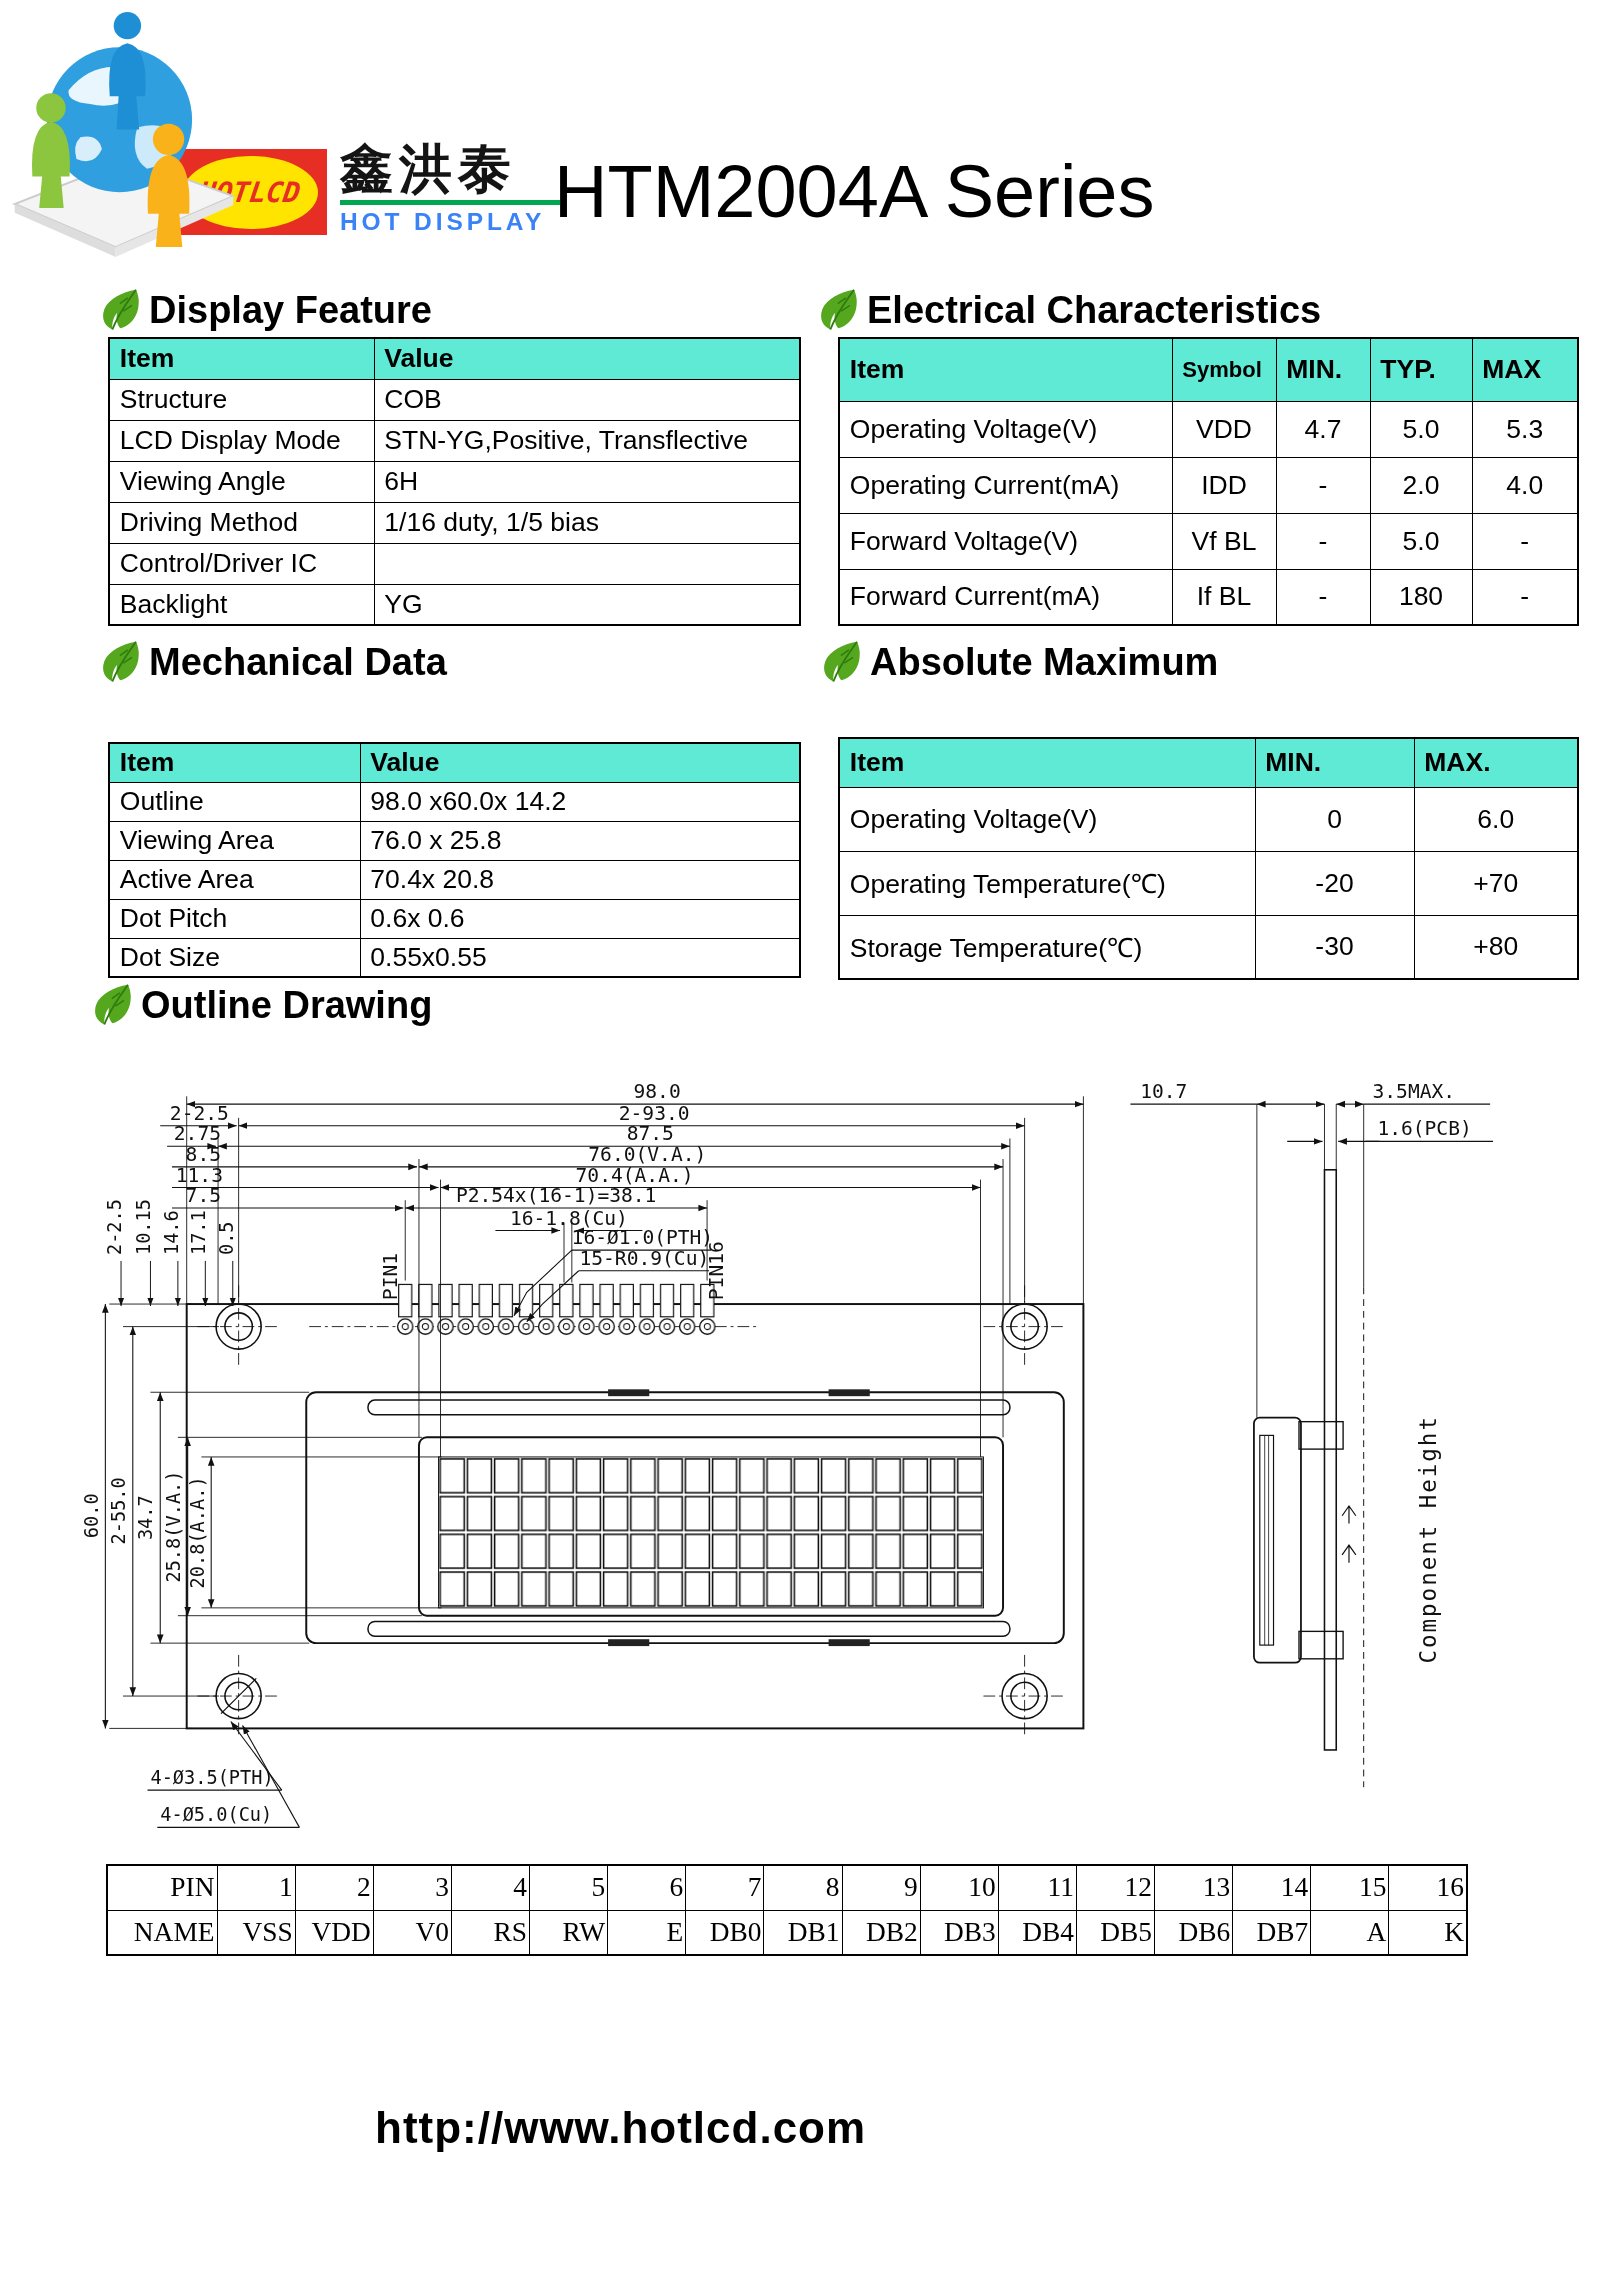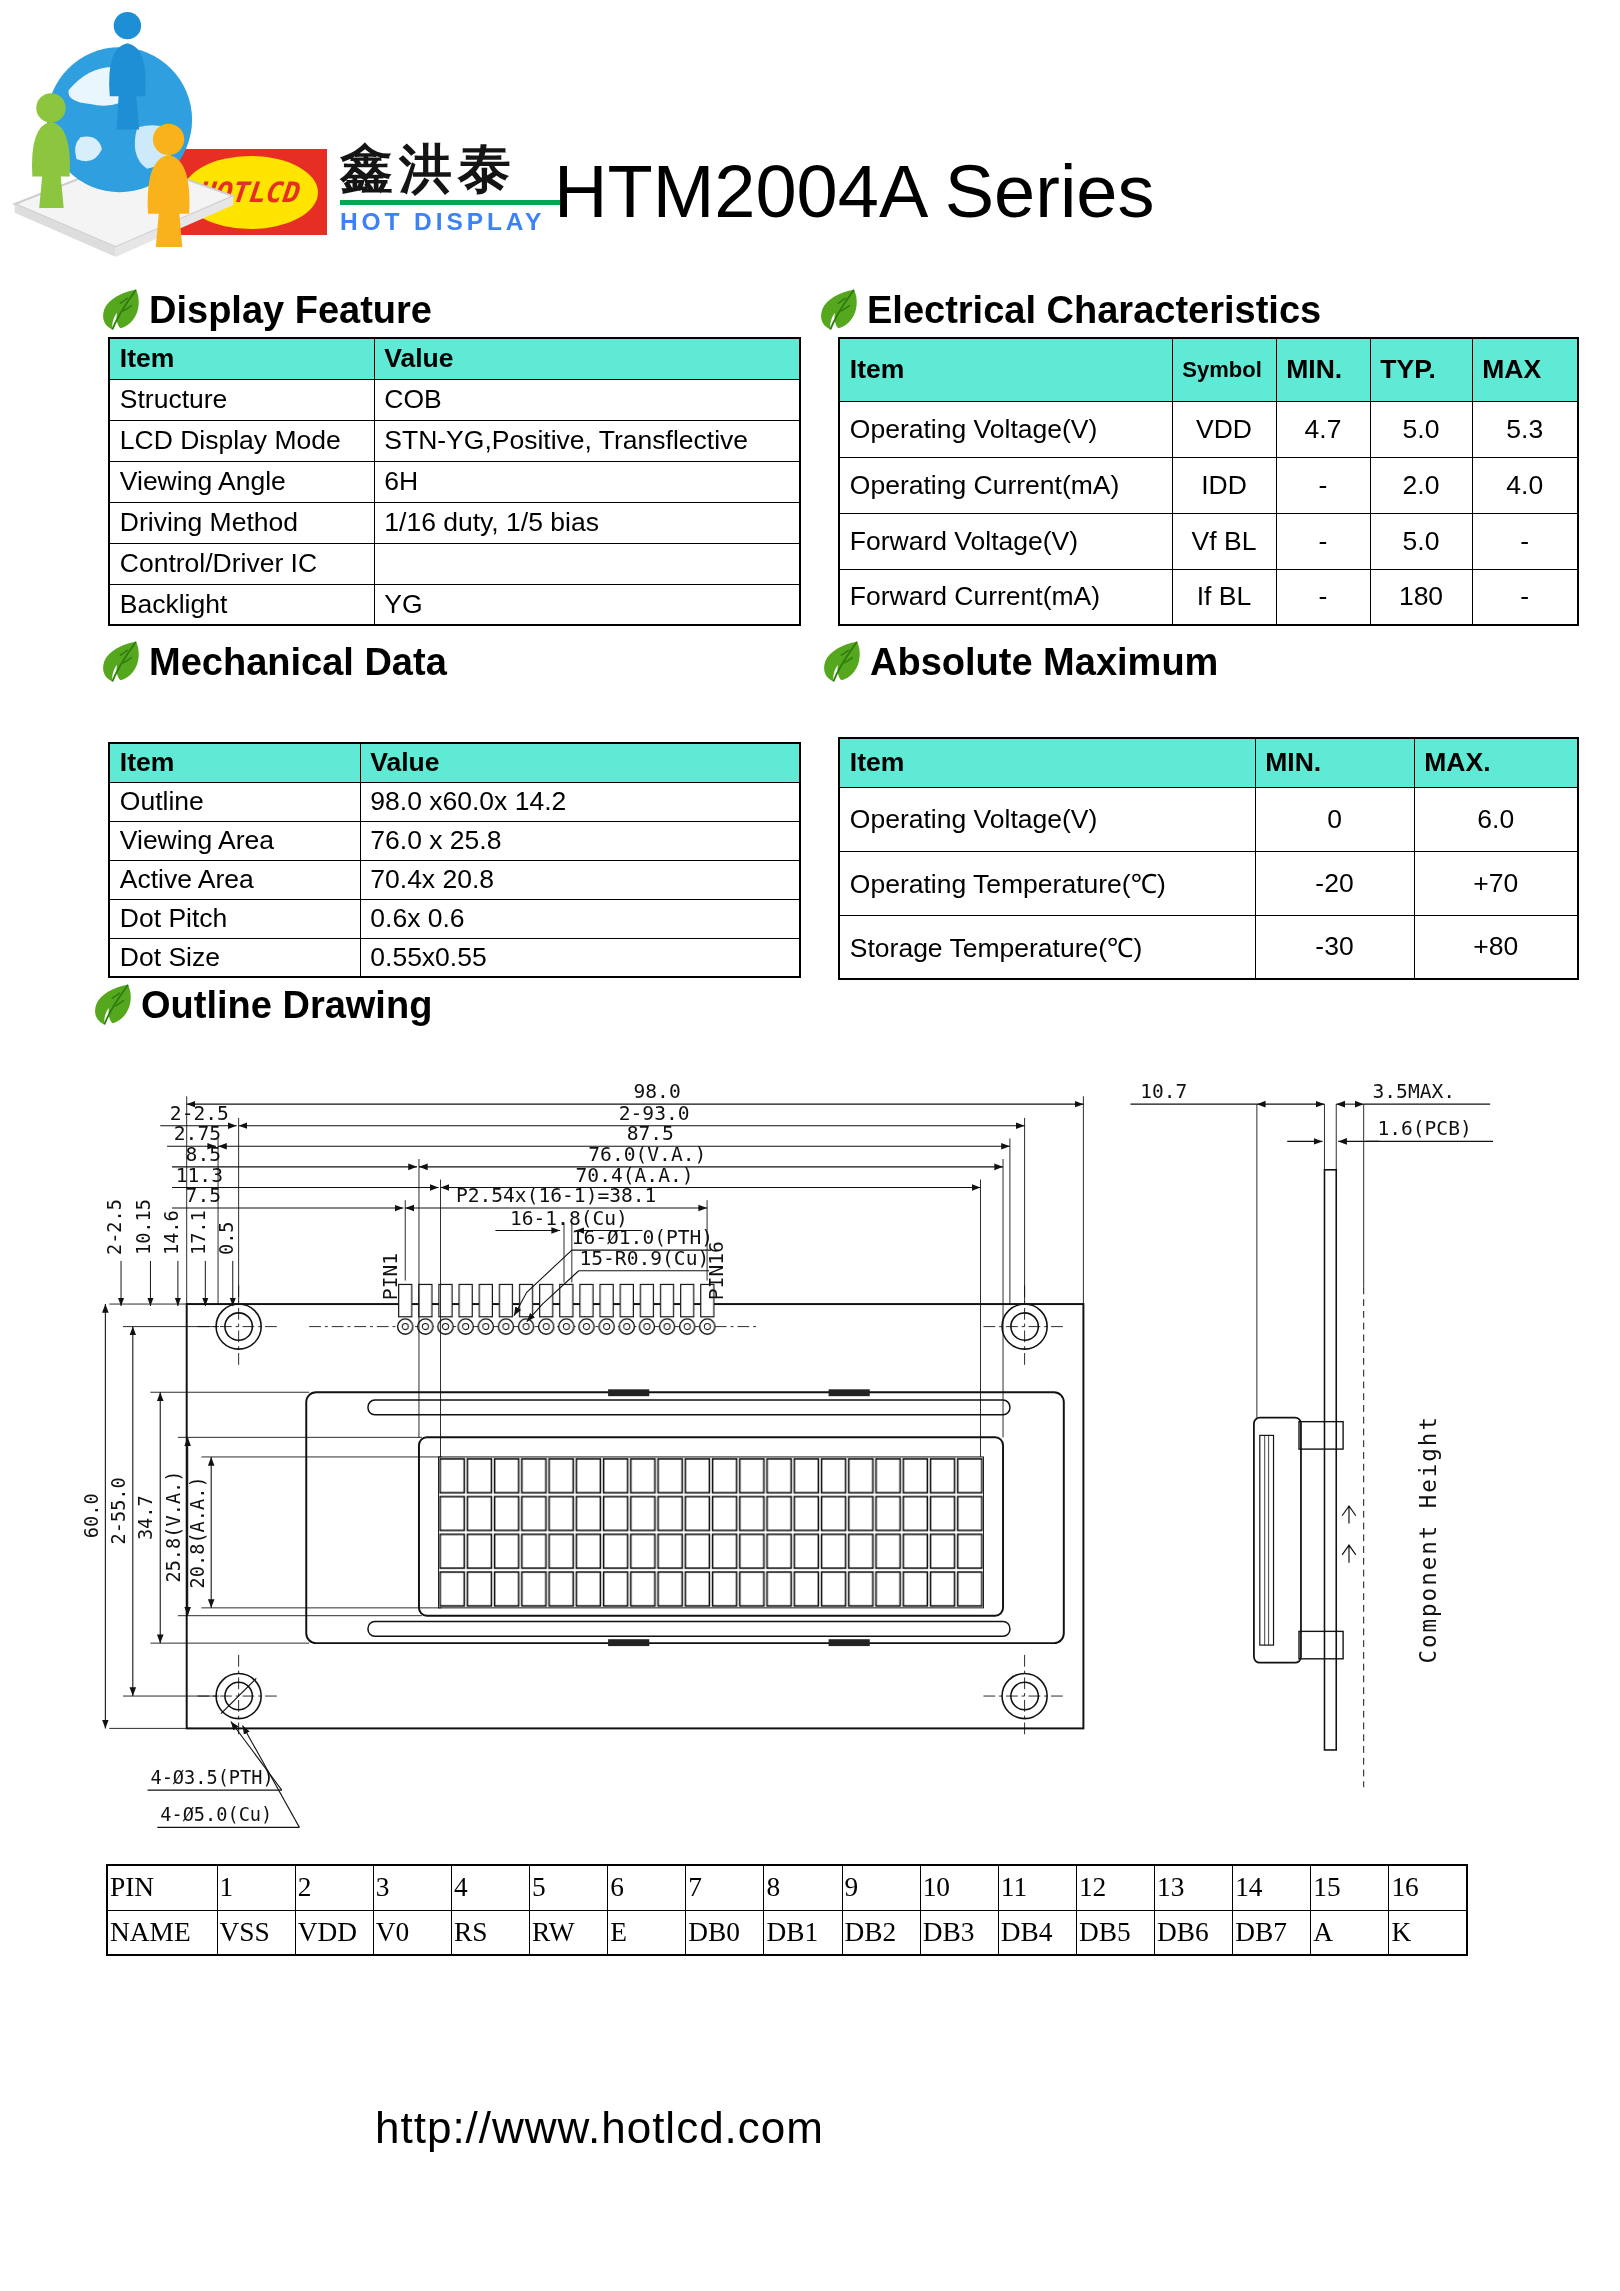--- a/index.html
+++ b/index.html
@@ -32,29 +32,29 @@
   .c{text-align:center;}
   #tbl-df{left:108px;top:337px;width:693px;}
   #tbl-df tr{height:41px;}
   #tbl-ec{left:838px;top:337px;width:741px;}
   #tbl-ec tr{height:56px;} #tbl-ec tr.hd{height:63px;}
   #tbl-md{left:108px;top:742px;width:693px;}
   #tbl-md tr{height:39px;}
   #tbl-am{left:838px;top:737px;width:741px;}
   #tbl-am tr{height:64px;} #tbl-am tr.hd{height:49px;}
   #tbl-pin{left:106px;top:1864px;width:1362px;border:2.9px solid #000;}
-  #tbl-pin td{font-family:"Liberation Serif",serif;font-size:27.4px;text-align:left;padding:1px 2px;}
+  #tbl-pin td{font-family:"Liberation Serif",serif;font-size:27.4px;text-align:right;padding:1px 2px;}
   #tbl-pin tr{height:45px;}
 
   
   #drawing{left:74px;top:1057px;}
   #drawing text{font-family:"DejaVu Sans Mono",monospace;fill:#111;}
 
   
-  #site-url{left:375px;top:2103px;font-size:44px;font-weight:normal;letter-spacing:1px;white-space:nowrap;}
+  #site-url{left:375px;top:2103px;font-size:44px;font-weight:bold;letter-spacing:1px;white-space:nowrap;}
 </style>
 </head>
 <body>
 
 <div class="page">
 
   <div class="abs logo-box">
     <div class="logo-ellipse">
       <span class="logo-brand">HOTLCD</span>
     </div>

